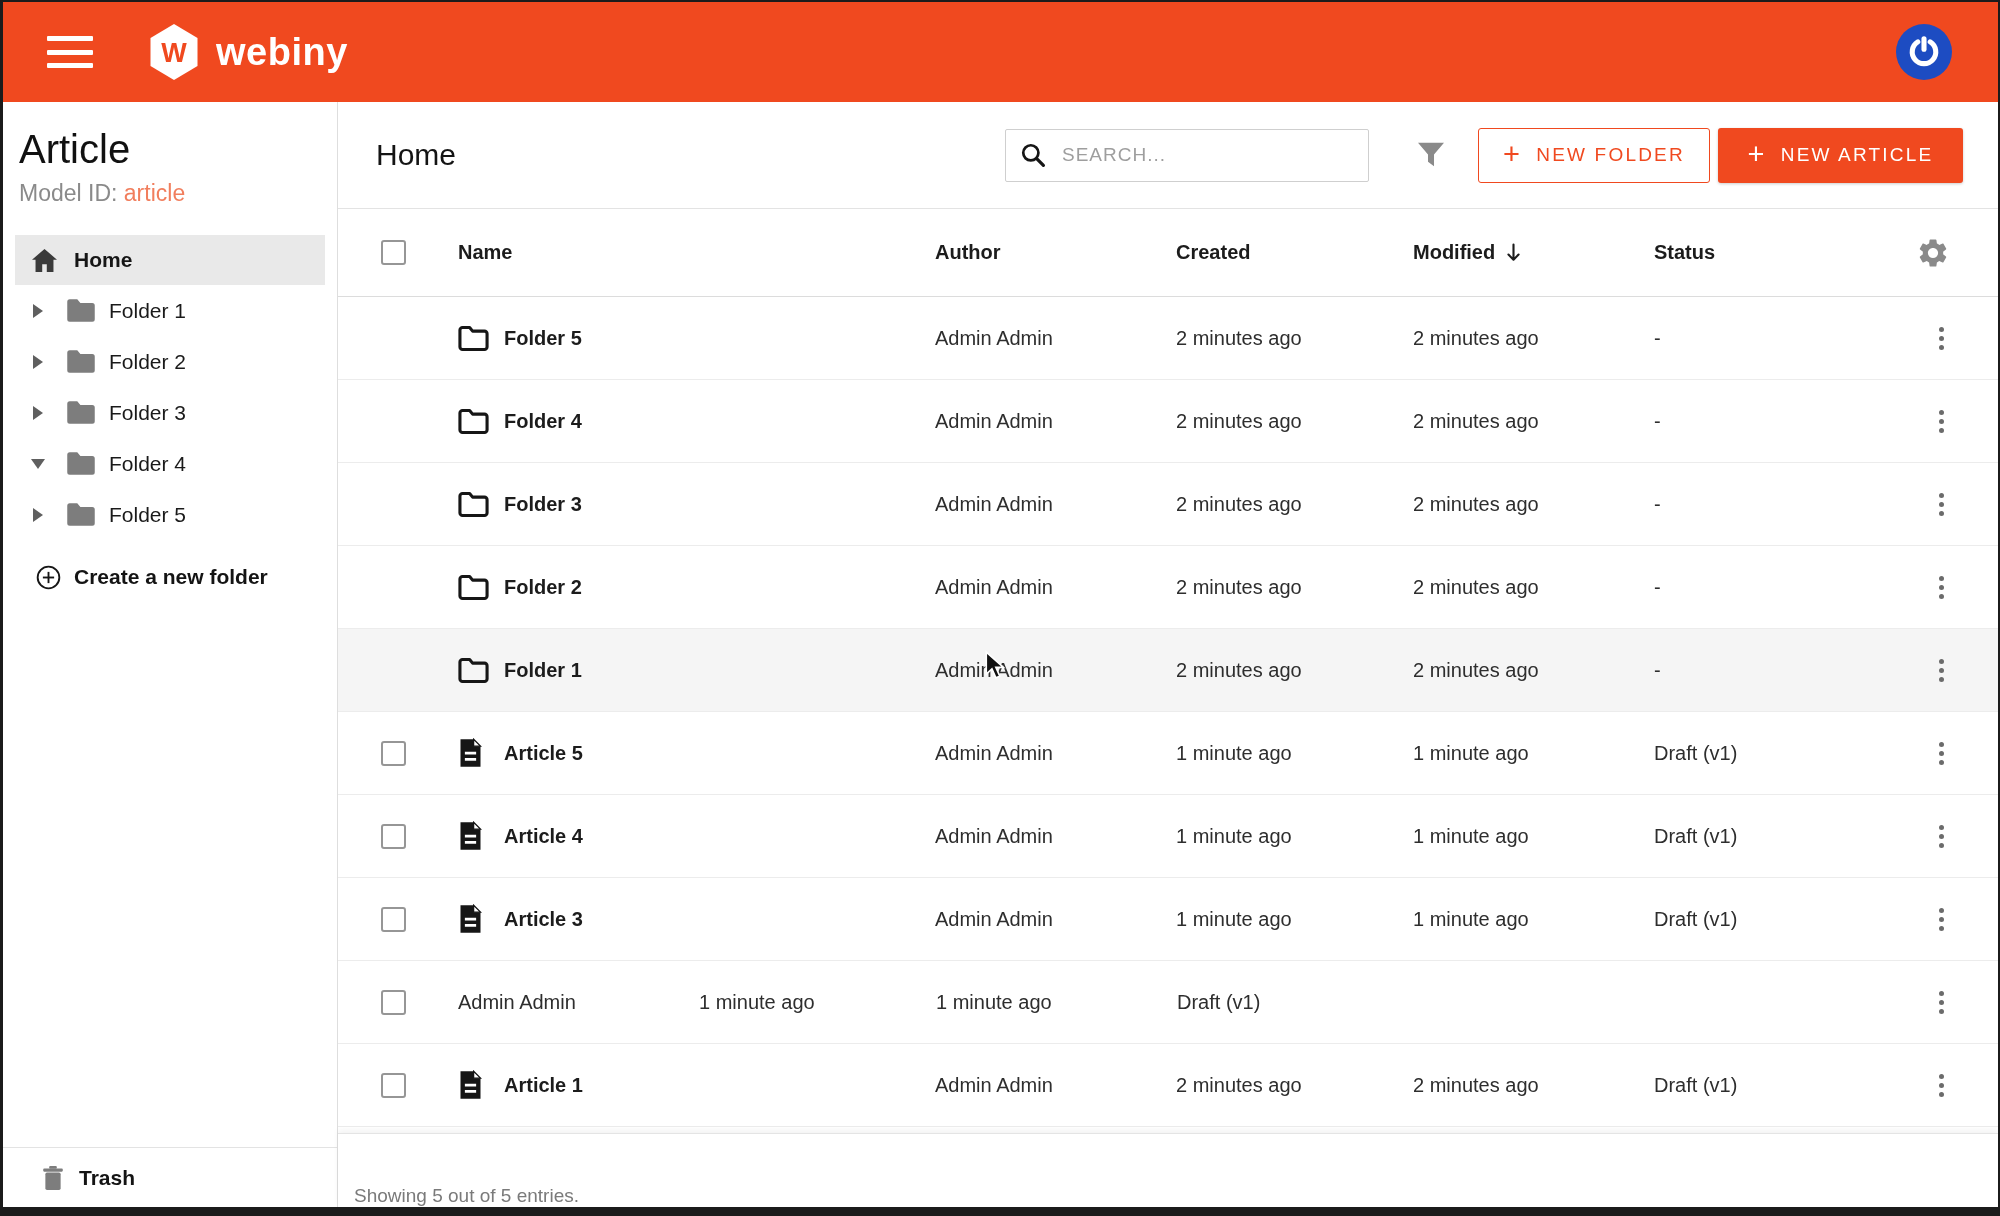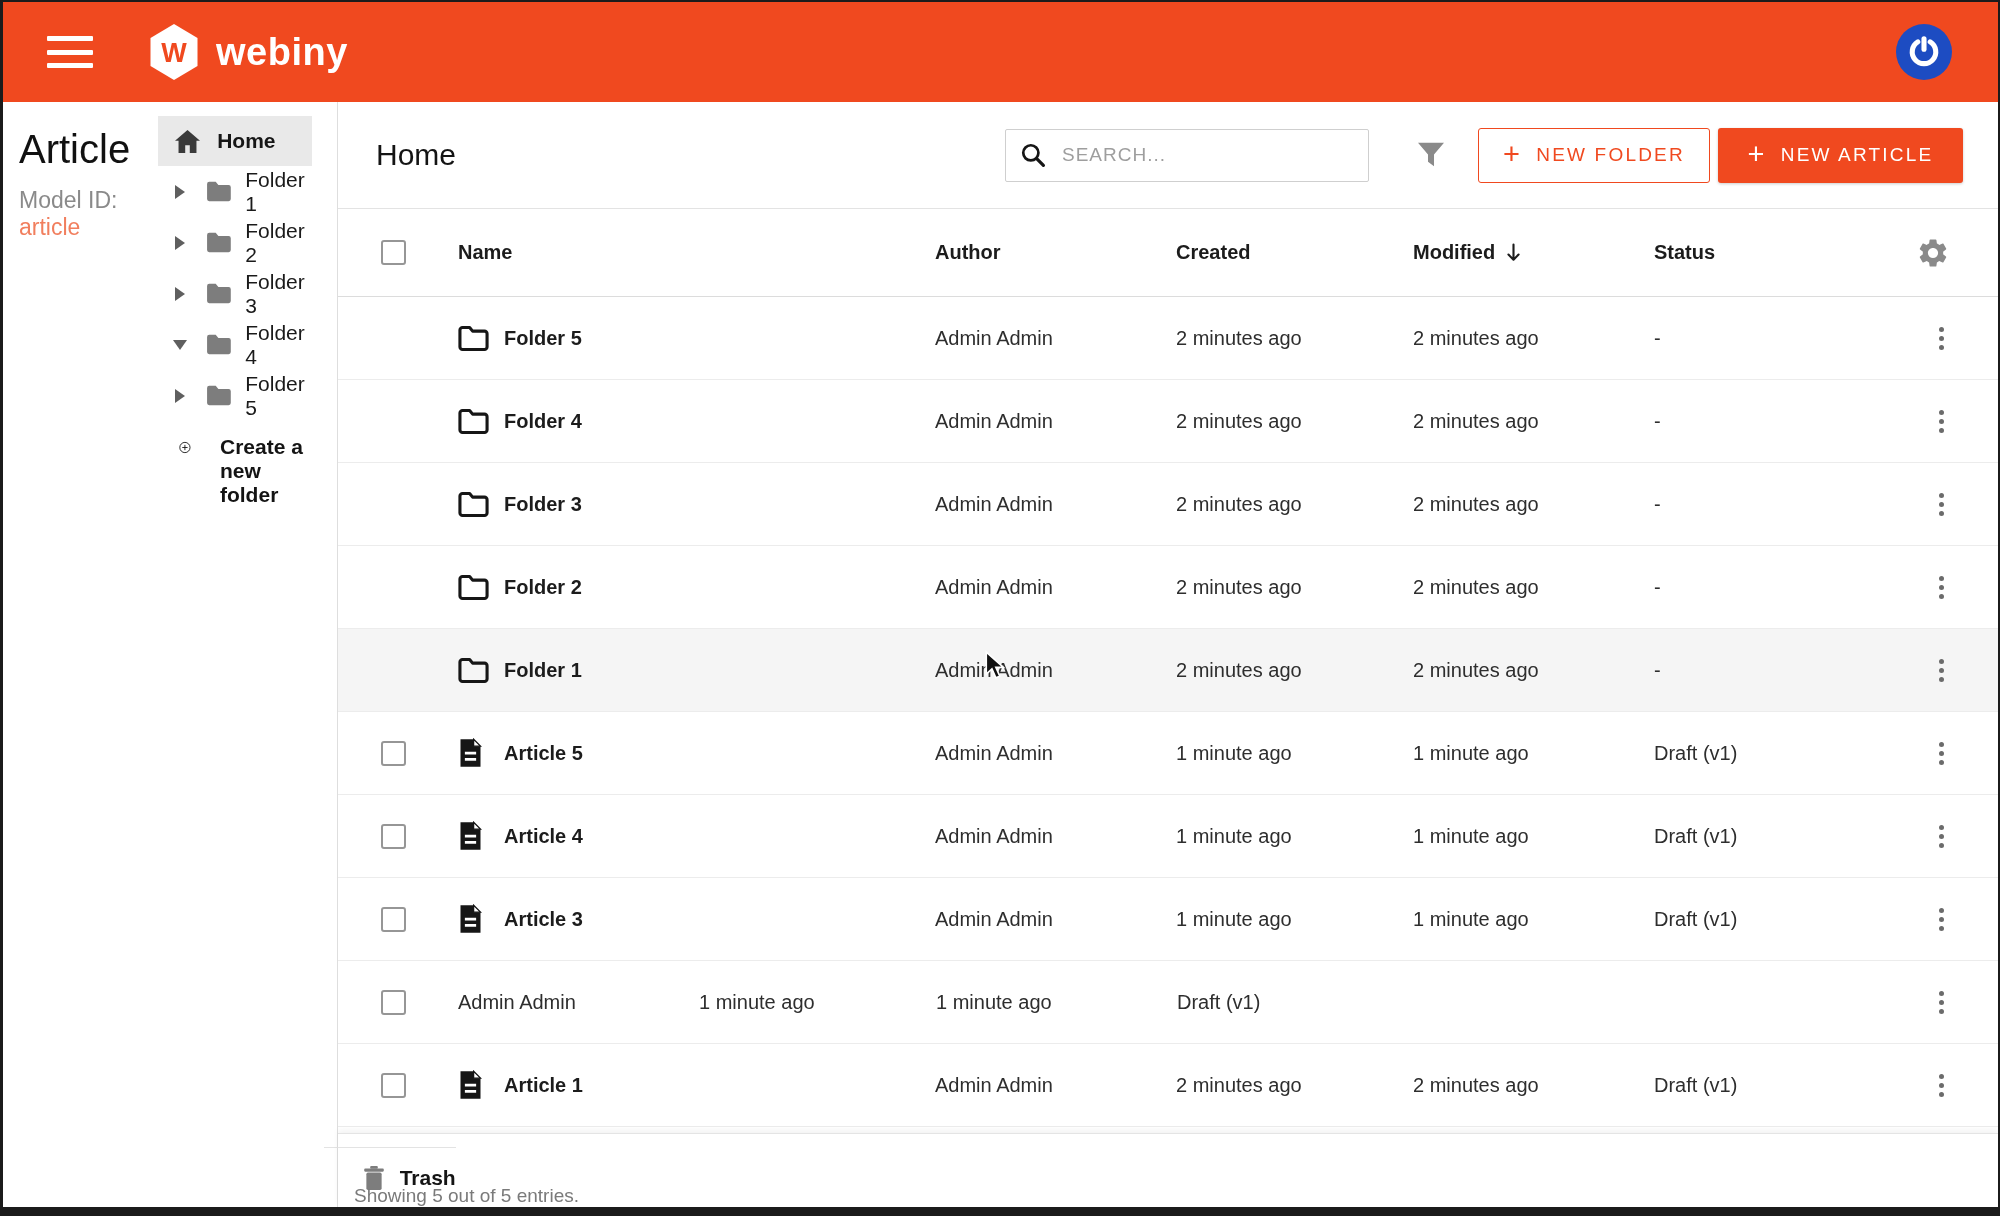--- a/index.html
+++ b/index.html
@@ -12,36 +12,36 @@
   .hamburger{width:46px;height:32px;display:flex;flex-direction:column;justify-content:space-between;cursor:pointer;margin-left:12px;}
   .hamburger span{display:block;height:5px;background:#fff;border-radius:1px;}
   .brand{display:flex;align-items:center;gap:17px;margin-left:56px;}
   .hexlogo{width:50px;height:56px;}
   .wordmark{color:#fff;font-size:38px;font-weight:700;letter-spacing:.5px;}
   .topbar-spacer{flex:1;}
   .avatar{width:56px;height:56px;border-radius:50%;background:var(--avatar-blue,#1d4cc2);display:flex;align-items:center;justify-content:center;cursor:pointer;margin-right:14px;}
 
   
   .body{flex:1;display:flex;min-height:0;}
-  .sidebar{width:335px;flex:0 0 335px;border-right:1px solid #dedede;display:flex;}
+  .sidebar{width:335px;flex:0 0 335px;border-right:1px solid #dedede;display:flex;flex-direction:column;}
   .sidebar-head{padding:24px 16px 14px 16px;}
   .sidebar-title{font-size:40px;color:#111;line-height:1.15;}
-  .sidebar-sub{margin-top:15px;font-size:23px;}
+  .sidebar-sub{margin-top:8px;font-size:23px;}
   .sidebar-sub .lbl{color:#8a8a8a;}
   .sidebar-sub .val{color:var(--accent-soft,#f17e5d);}
   .tree{padding:14px 12px 0 12px;}
   .tree-home{height:50px;background:var(--selected-bg,#e9e9e9);display:flex;align-items:center;gap:17px;padding-left:17px;cursor:pointer;}
   .tree-home .label{font-size:21px;font-weight:700;color:#161616;}
   .tree-folder{height:51px;display:flex;align-items:center;cursor:pointer;}
   .caret-box{width:20px;margin-left:13px;display:flex;align-items:center;justify-content:center;}
   .caret{width:0;height:0;border-top:7px solid transparent;border-bottom:7px solid transparent;border-left:10px solid #5f5f5f;}
   .tree-folder.expanded .caret{border-left:7px solid transparent;border-right:7px solid transparent;border-top:10px solid #5f5f5f;border-bottom:none;}
   .tree-folder .ficon{margin-left:18px;}
   .tree-folder .label{margin-left:13px;font-size:21px;color:#1a1a1a;}
-  .create-folder{margin-top:14px;height:46px;display:flex;gap:29px;padding-left:21px;cursor:pointer;}
+  .create-folder{margin-top:14px;height:46px;display:flex;align-items:center;gap:13px;padding-left:21px;cursor:pointer;}
   .create-folder .label{font-size:21px;font-weight:700;color:#141414;}
   .sidebar-bottom{margin-top:auto;height:60px;border-top:1px solid #e3e3e3;display:flex;align-items:center;gap:16px;padding-left:40px;cursor:pointer;}
   .sidebar-bottom .label{font-size:21px;font-weight:700;color:#141414;}
 
   
   .main{flex:1;display:flex;flex-direction:column;min-width:0;}
   .main-head{height:107px;flex:0 0 107px;border-bottom:1px solid #e3e3e3;display:flex;align-items:center;padding:0 35px 0 38px;}
   .main-title{font-size:30px;color:#141414;margin-right:auto;}
   .search-box{width:364px;height:53px;border:1px solid #cfcfcf;border-radius:2px;background:#fff;display:flex;align-items:center;padding:0 14px;margin-right:45px;}
   .search-box input{border:none;outline:none;flex:1;margin-left:14px;font-size:19px;letter-spacing:1px;color:#333;font-family:"Liberation Sans",sans-serif;}

